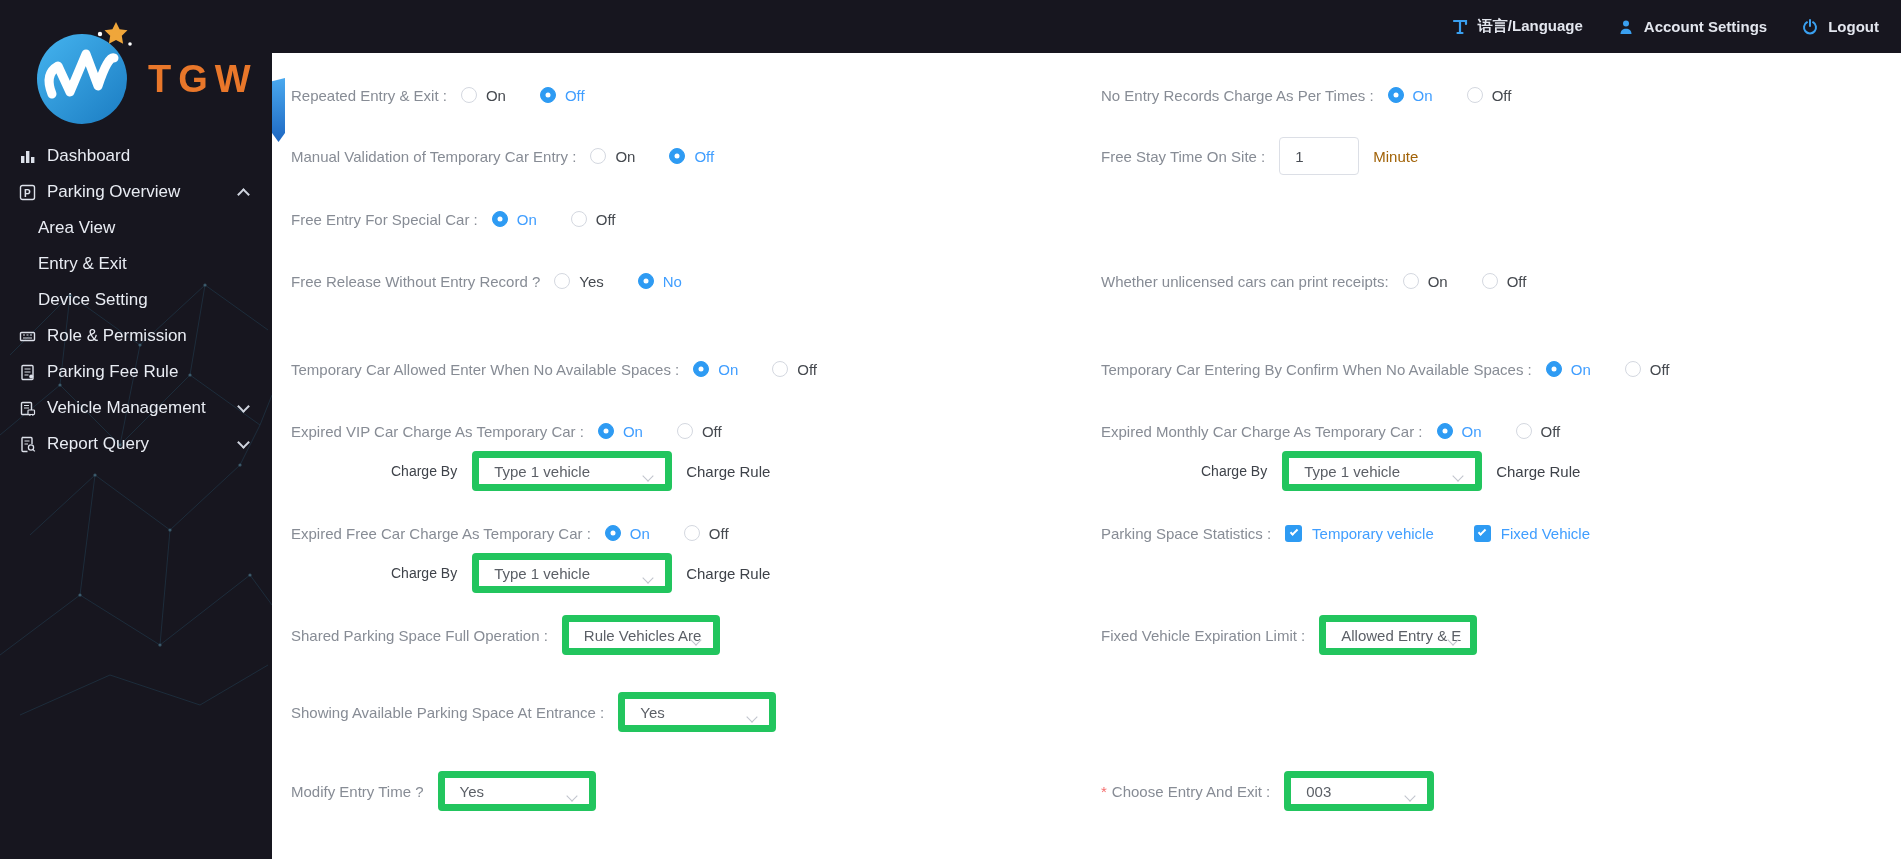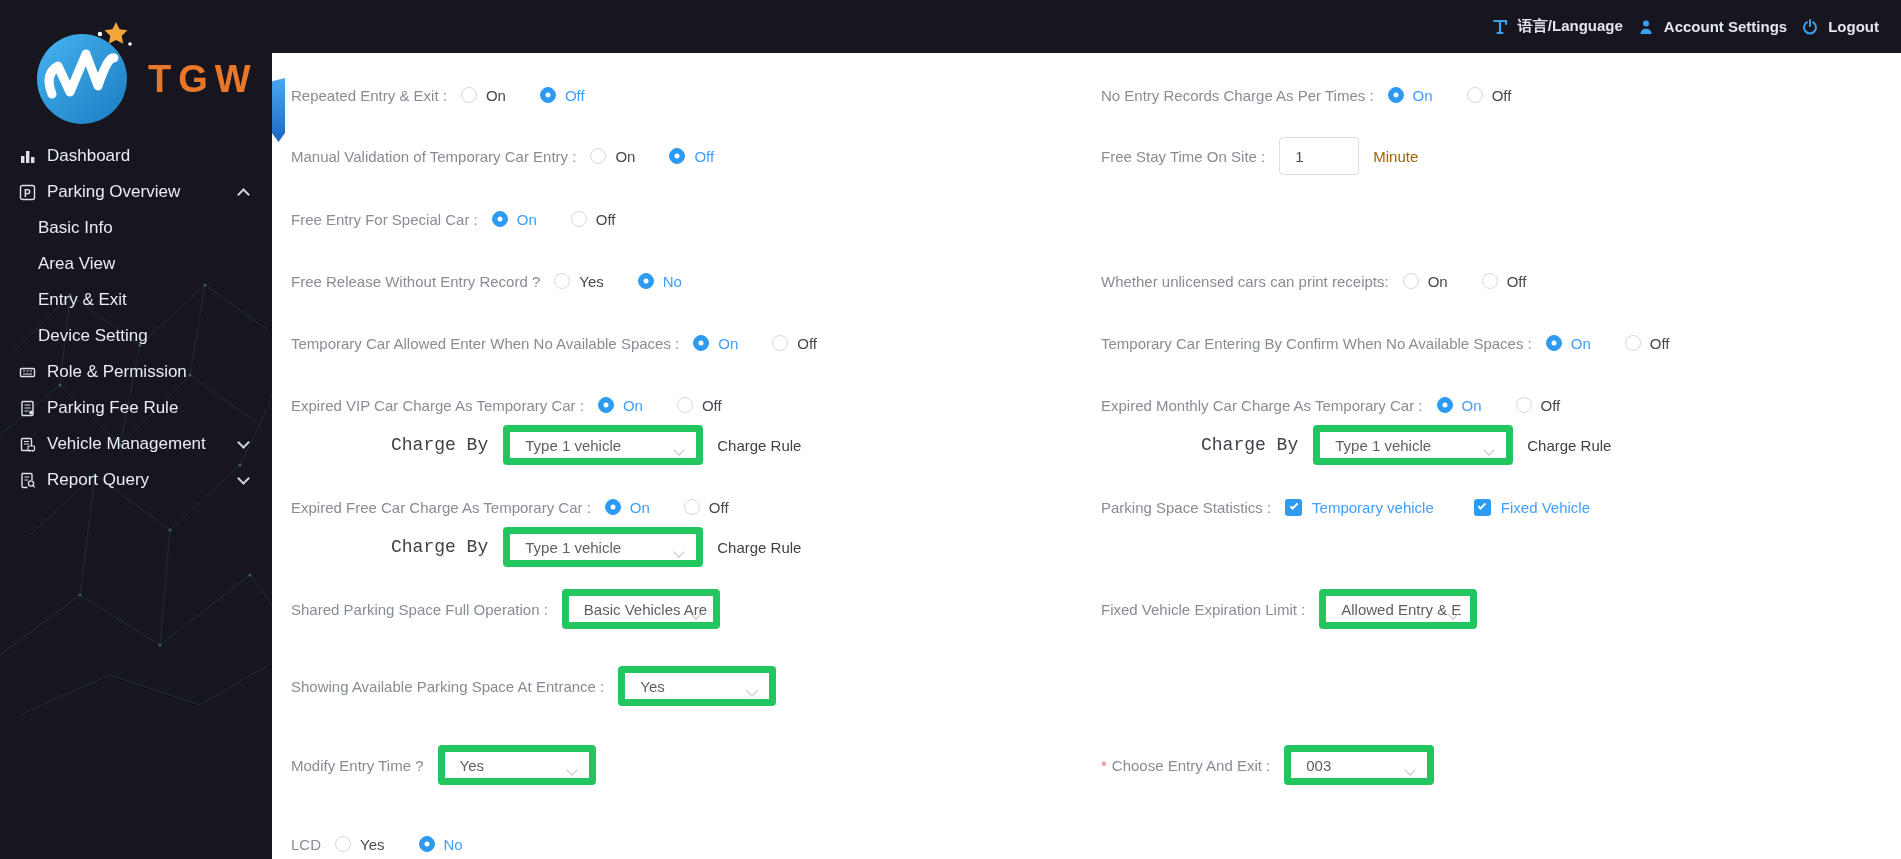--- a/index.html
+++ b/index.html
@@ -1,21 +1,21 @@
 <!DOCTYPE html>
 <html><head>
 <meta charset="utf-8">
 <style>
   * { margin:0; padding:0; box-sizing:border-box; }
   html,body { width:1901px; height:859px; overflow:hidden; background:#fff;
     font-family:"Liberation Sans","DejaVu Sans",sans-serif; }
 
   
   .topbar { position:absolute; left:0; top:0; right:0; height:53px; background:#17161f;
-    display:flex; align-items:center; justify-content:flex-end; padding-right:22px; gap:14px; z-index:2; }
+    display:flex; align-items:center; justify-content:flex-end; padding-right:22px; gap:34px; z-index:2; }
   .tb-item { display:inline-flex; align-items:center; gap:9px; color:#e3e6ee; font-size:15px;
     font-weight:bold; cursor:pointer; }
   .tb-icon { display:inline-flex; align-items:center; justify-content:center; width:18px; height:18px; }
 
   
   .sidebar { position:absolute; left:0; top:0; width:272px; height:859px; background:#17161f; z-index:3; overflow:hidden; }
   .mesh { position:absolute; left:0; top:235px; opacity:.55; z-index:0; }
   .logo-wrap { position:absolute; left:18px; top:16px; z-index:1; }
   .nav { position:absolute; top:138px; left:0; right:0; z-index:1; }
   .nav-item { height:36px; display:flex; align-items:center; padding-left:17px;
@@ -54,21 +54,21 @@
     display:inline-flex; align-items:center; padding:0 30px 0 15px; position:relative;
     color:#5b5f66; font-size:15px; cursor:pointer; white-space:nowrap; overflow:hidden; }
   .sel-box.wide { width:200px; }
   .sel-chev { position:absolute; right:13px; top:14px; width:8px; height:8px;
     border-right:1.6px solid #c0c4cc; border-bottom:1.6px solid #c0c4cc; transform:rotate(45deg); }
 
   .txt-input { height:38px; width:80px; background:#fff; border:1px solid #dcdfe6; border-radius:4px;
     display:inline-flex; align-items:center; padding-left:15px; color:#4a4e55; font-size:15px; margin-right:14px; }
 
   .indent { padding-left:100px; display:flex; align-items:center; }
-  .charge-lbl { color:#3e4249; font-size:18px; margin-right:15px;font-family:Liberation Mono, monospace; }
+  .charge-lbl { color:#3e4249; font-size:14px; margin-right:15px; }
   .charge-rule { color:#3e4249; font-size:15px; margin-left:14px; cursor:pointer; }
 
   .cb-item { display:inline-flex; align-items:center; margin-right:40px; cursor:pointer; }
   .cb { width:17px; height:17px; border-radius:3px; background:#2e9bf3; margin-right:10px;
     display:inline-flex; align-items:center; justify-content:center; flex:none; }
   .cb-check { width:4px; height:8px; border-right:2px solid #fff; border-bottom:2px solid #fff;
     transform:rotate(45deg) translate(-1px,-1px); }
   .cb-label { color:#409EFF; font-size:15px; }
   .req { color:#f56c6c; font-size:15px; margin-right:5px; }
 </style>
@@ -167,23 +167,20 @@
         <svg width="17" height="17" viewBox="0 0 17 17">
             <rect x="1.5" y="1.5" width="14" height="14" rx="2" fill="none" stroke="#dde1ea" stroke-width="1.4"></rect>
             <text x="5" y="12.5" font-size="10" font-weight="bold" fill="#dde1ea">P</text>
           </svg>
       </span>
       <span>Parking Overview</span>
       <span class="chv up"></span>
     </div>
 
     <div class="nav-item nav-sub">
-      <span>Basic Info</span>
-    </div>
-    <div class="nav-item nav-sub">
       <span>Area View</span>
     </div>
     <div class="nav-item nav-sub">
       <span>Entry &amp; Exit</span>
     </div>
     <div class="nav-item nav-sub">
       <span>Device Setting</span>
     </div>
 
     <div class="nav-item">
@@ -319,21 +316,21 @@
           <span class="rc"></span>
           <span class="opt-label">On</span>
         </span>
       <span class="radio-opt">
           <span class="rc"></span>
           <span class="opt-label">Off</span>
         </span>
     </div>
   </div>
 
-  <div class="row" style="margin-top:42px;height:20px">
+  <div class="row" style="margin-top:68px;height:20px">
     <div class="cell-l">
       <span class="lbl">Temporary Car Allowed Enter When No Available Spaces :</span>
       <span class="radio-opt">
           <span class="rc checked"></span>
           <span class="opt-label checked">On</span>
         </span>
       <span class="radio-opt">
           <span class="rc"></span>
           <span class="opt-label">Off</span>
         </span>
@@ -439,21 +436,21 @@
         <span class="charge-rule">Charge Rule</span>
       </div>
     </div>
     <div class="cell-r"></div>
   </div>
 
   <div class="row" style="margin-top:22px;height:40px">
     <div class="cell-l">
       <span class="lbl">Shared Parking Space Full Operation :</span>
       <div class="sel-box">
-        <span>Basic Vehicles Are</span>
+        <span>Rule Vehicles Are</span>
         <span class="sel-chev"></span>
       </div>
     </div>
     <div class="cell-r">
       <span class="lbl">Fixed Vehicle Expiration Limit :</span>
       <div class="sel-box">
         <span>Allowed Entry &amp; E</span>
         <span class="sel-chev"></span>
       </div>
     </div>

